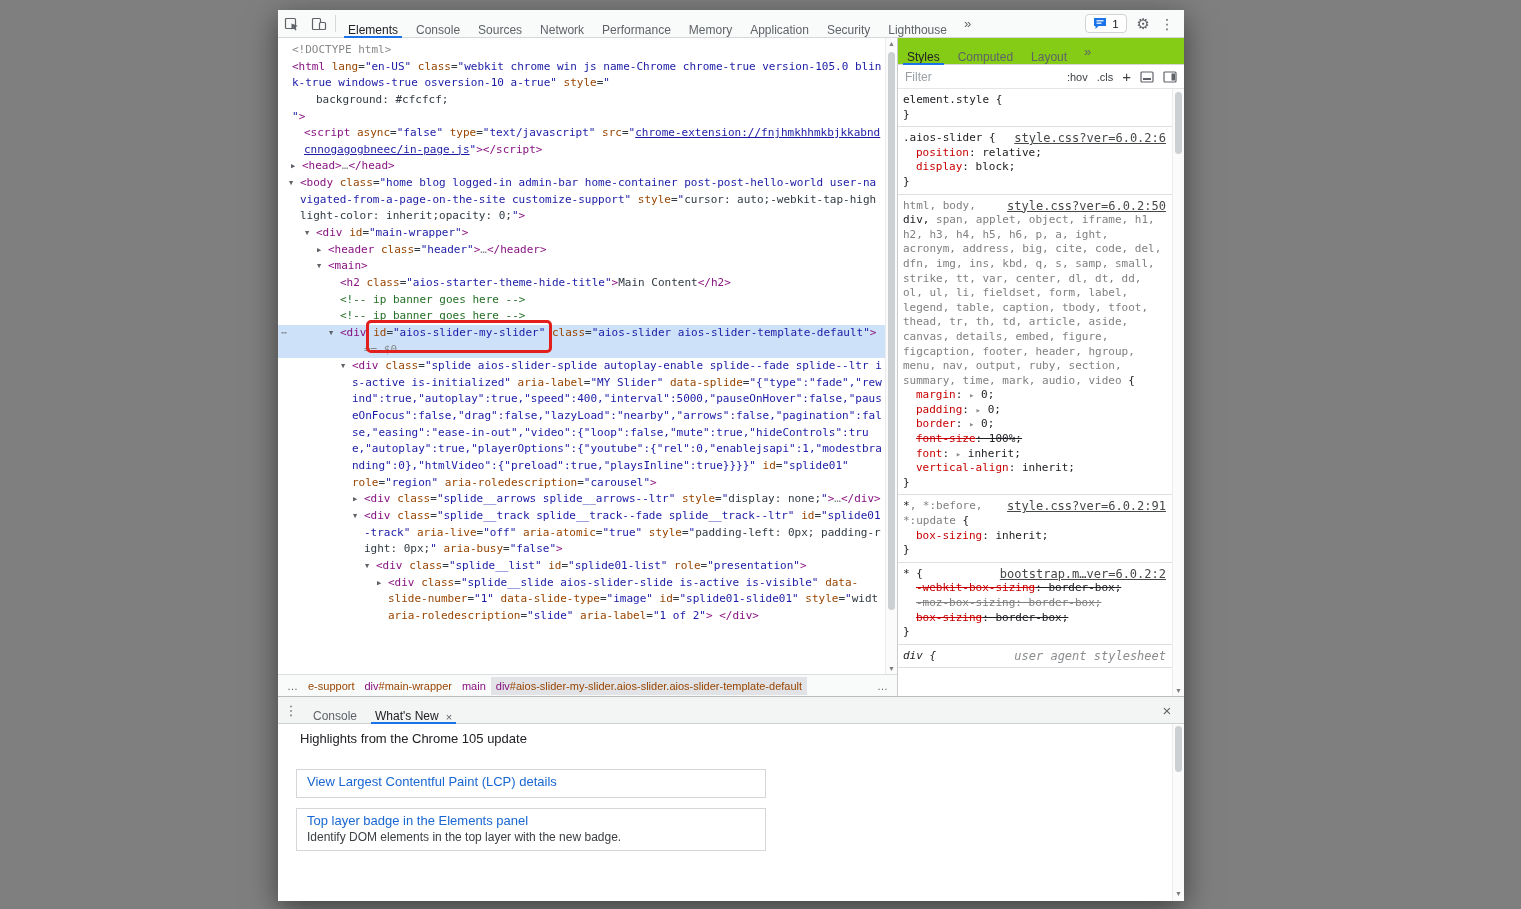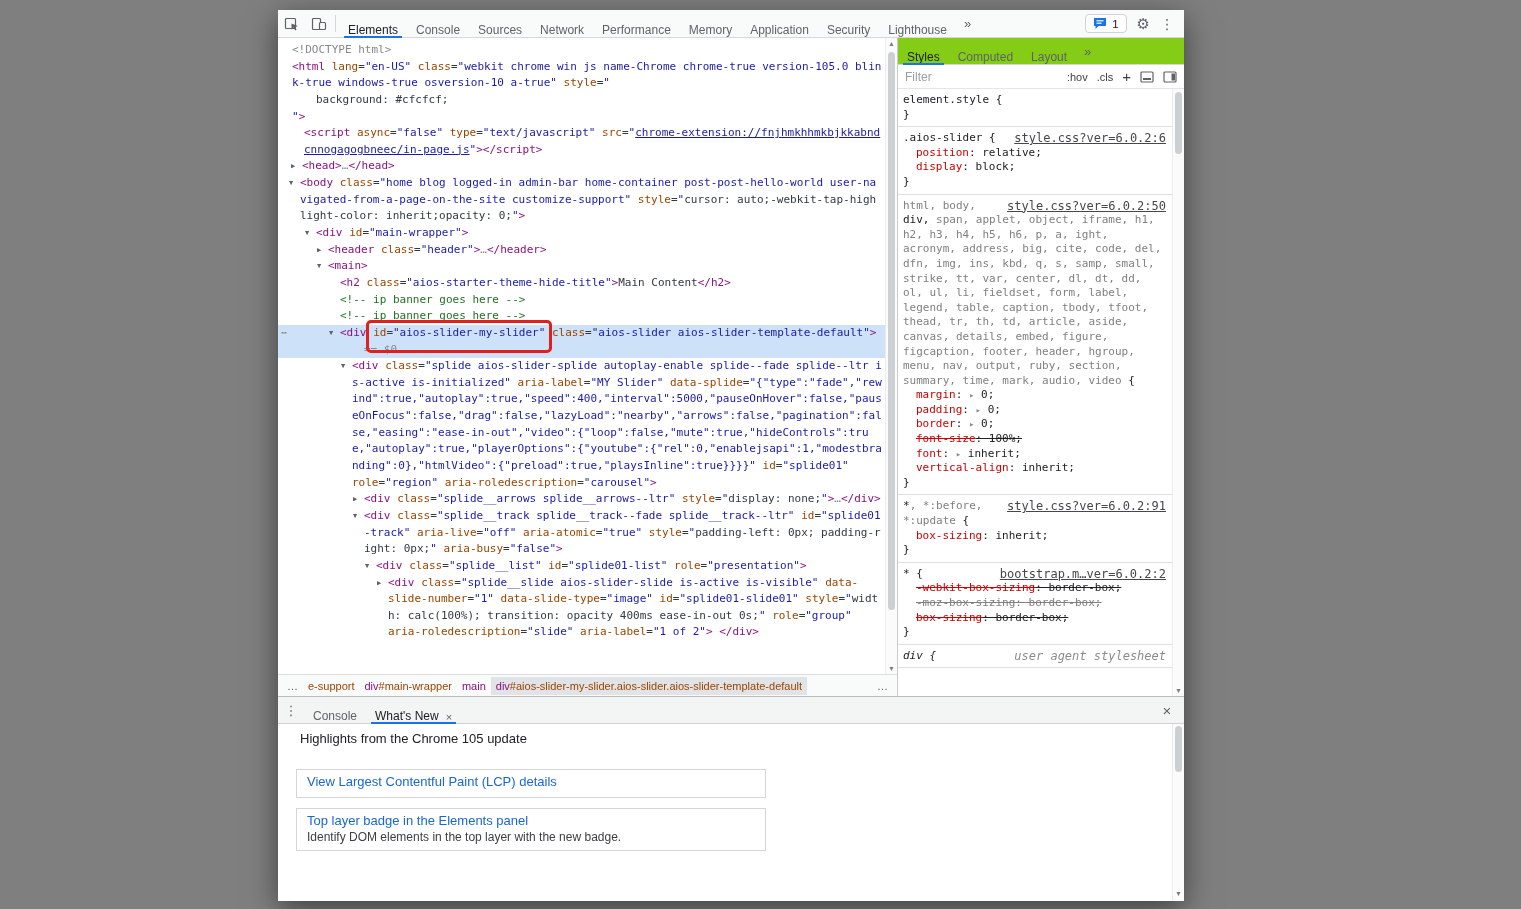--- a/index.html
+++ b/index.html
@@ -201,21 +201,20 @@
             <div class="dom-line" style="padding-left: 74px;"><span class="cg-v">e,"autoplay":true,"playerOptions":{"youtube":{"rel":0,"enablejsapi":1,"modestbra</span></div>
             <div class="dom-line" style="padding-left: 74px;"><span class="cg-v">nding":0},"htmlVideo":{"preload":true,"playsInline":true}}}}"</span><span class="cg-p"> </span><span class="cg-a">id</span><span class="cg-p">=</span><span class="cg-v">"splide01"</span></div>
             <div class="dom-line" style="padding-left: 74px;"><span class="cg-a">role</span><span class="cg-p">=</span><span class="cg-v">"region"</span><span class="cg-p"> </span><span class="cg-a">aria-roledescription</span><span class="cg-p">=</span><span class="cg-v">"carousel"</span><span class="cg-t">&gt;</span></div>
             <div class="dom-line" style="padding-left: 86px;"><span class="dom-arrow" style="left: 75px;">▶</span><span class="cg-t">&lt;div</span><span class="cg-p"> </span><span class="cg-a">class</span><span class="cg-p">=</span><span class="cg-v">"splide__arrows splide__arrows--ltr"</span><span class="cg-p"> </span><span class="cg-a">style</span><span class="cg-p">=</span><span class="cg-v">"</span><span class="cg-p">display: none;</span><span class="cg-v">"</span><span class="cg-t">&gt;</span><span class="cg-g">…</span><span class="cg-t">&lt;/div&gt;</span></div>
             <div class="dom-line" style="padding-left: 86px;"><span class="dom-arrow" style="left: 75px;">▼</span><span class="cg-t">&lt;div</span><span class="cg-p"> </span><span class="cg-a">class</span><span class="cg-p">=</span><span class="cg-v">"splide__track splide__track--fade splide__track--ltr"</span><span class="cg-p"> </span><span class="cg-a">id</span><span class="cg-p">=</span><span class="cg-v">"splide01</span></div>
             <div class="dom-line" style="padding-left: 86px;"><span class="cg-v">-track"</span><span class="cg-p"> </span><span class="cg-a">aria-live</span><span class="cg-p">=</span><span class="cg-v">"off"</span><span class="cg-p"> </span><span class="cg-a">aria-atomic</span><span class="cg-p">=</span><span class="cg-v">"true"</span><span class="cg-p"> </span><span class="cg-a">style</span><span class="cg-p">=</span><span class="cg-v">"</span><span class="cg-p">padding-left: 0px; padding-r</span></div>
             <div class="dom-line" style="padding-left: 86px;"><span class="cg-p">ight: 0px;</span><span class="cg-v">"</span><span class="cg-p"> </span><span class="cg-a">aria-busy</span><span class="cg-p">=</span><span class="cg-v">"false"</span><span class="cg-t">&gt;</span></div>
             <div class="dom-line" style="padding-left: 98px;"><span class="dom-arrow" style="left: 87px;">▼</span><span class="cg-t">&lt;div</span><span class="cg-p"> </span><span class="cg-a">class</span><span class="cg-p">=</span><span class="cg-v">"splide__list"</span><span class="cg-p"> </span><span class="cg-a">id</span><span class="cg-p">=</span><span class="cg-v">"splide01-list"</span><span class="cg-p"> </span><span class="cg-a">role</span><span class="cg-p">=</span><span class="cg-v">"presentation"</span><span class="cg-t">&gt;</span></div>
             <div class="dom-line" style="padding-left: 110px;"><span class="dom-arrow" style="left: 99px;">▶</span><span class="cg-t">&lt;div</span><span class="cg-p"> </span><span class="cg-a">class</span><span class="cg-p">=</span><span class="cg-v">"splide__slide aios-slider-slide is-active is-visible"</span><span class="cg-p"> </span><span class="cg-a">data-</span></div>
             <div class="dom-line" style="padding-left: 110px;"><span class="cg-a">slide-number</span><span class="cg-p">=</span><span class="cg-v">"1"</span><span class="cg-p"> </span><span class="cg-a">data-slide-type</span><span class="cg-p">=</span><span class="cg-v">"image"</span><span class="cg-p"> </span><span class="cg-a">id</span><span class="cg-p">=</span><span class="cg-v">"splide01-slide01"</span><span class="cg-p"> </span><span class="cg-a">style</span><span class="cg-p">=</span><span class="cg-v">"</span><span class="cg-p">widt</span></div>
-            <div class="dom-line" style="padding-left: 110px;"><span class="cg-p">h: calc(100%); transition: opacity 400ms ease-in-out 0s;</span><span class="cg-v">"</span><span class="cg-p"> </span><span class="cg-a">role</span><span class="cg-p">=</span><span class="cg-v">"group"</span></div>
             <div class="dom-line" style="padding-left: 110px;"><span class="cg-a">aria-roledescription</span><span class="cg-p">=</span><span class="cg-v">"slide"</span><span class="cg-p"> </span><span class="cg-a">aria-label</span><span class="cg-p">=</span><span class="cg-v">"1 of 2"</span><span class="cg-t">&gt;</span><span class="cg-p"> </span><span class="cg-t">&lt;/div&gt;</span></div>
           </div>
         <div class="vscroll">
           <span class="sarrow" style="top:2px">▲</span>
           <div class="vthumb" style="top:14px;height:558px"></div>
           <span class="sarrow" style="bottom:2px">▼</span>
         </div>
       </div>
       <div class="breadcrumb">
           <div class="crumb">

